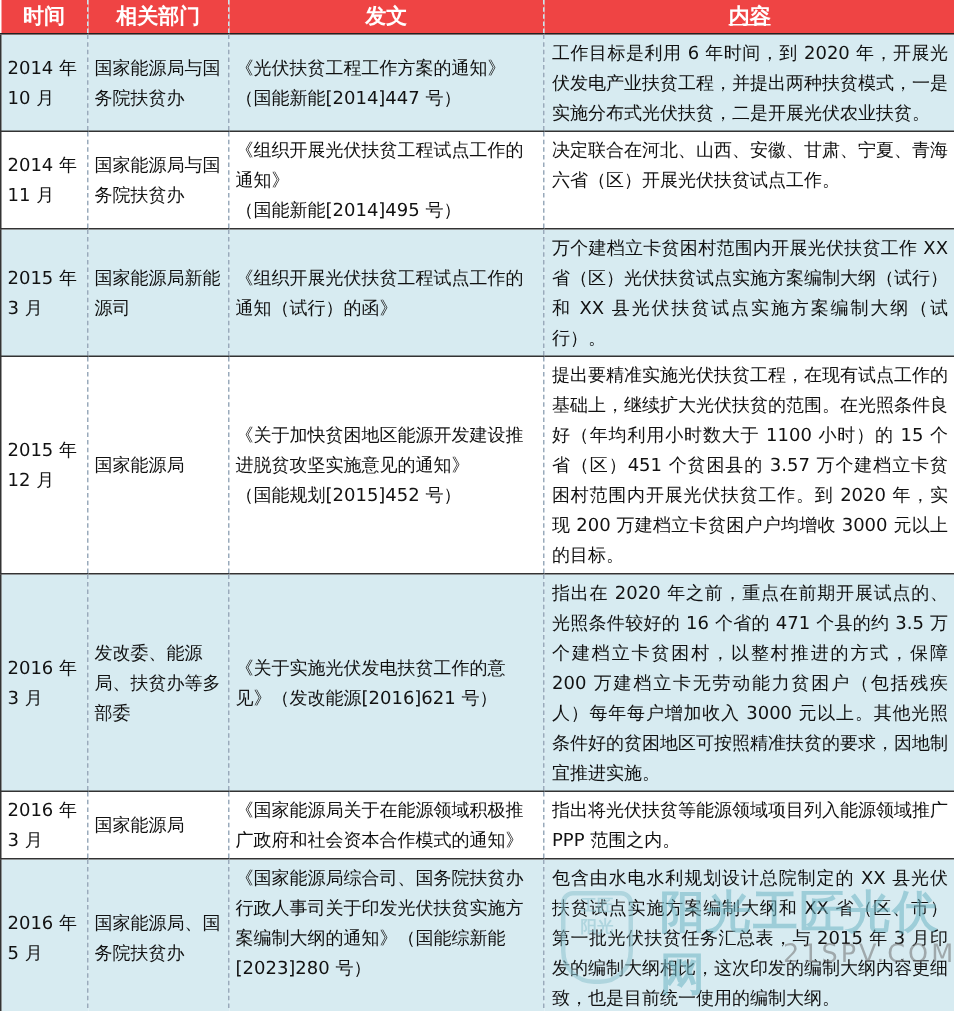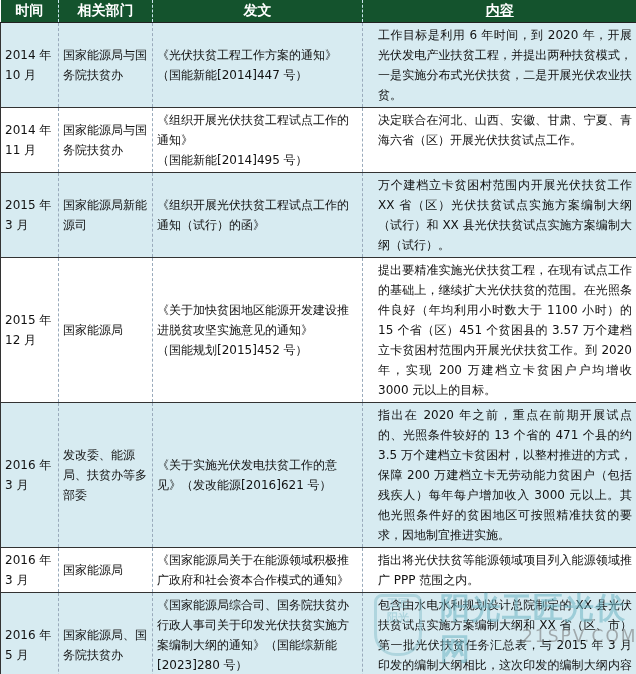--- a/index.html
+++ b/index.html
@@ -4,33 +4,33 @@
 <style>
   html, body { margin: 0; padding: 0; background: #ffffff; }
   body { width: 636px; height: 674px; overflow: hidden; position: relative;
          font-family: "DejaVu Sans", "Liberation Sans", sans-serif; }
   table.policy { border-collapse: collapse; width: 636px; table-layout: fixed;
                  font-size: 12px; color: #111; }
   table.policy col.c-time { width: 58px; }
   table.policy col.c-dept { width: 94px; }
   table.policy col.c-doc { width: 210px; }
   table.policy col.c-content { width: 274px; }
-  table.policy th { background: #14532d; color: #ffffff; font-size: 14px; font-weight: bold;
+  table.policy th { background: #ef4444; color: #ffffff; font-size: 14px; font-weight: bold;
                     height: 22px; padding: 0; border-right: 1px dashed #c9e6ee;
                     border-bottom: 1px solid #222; }
   table.policy th:last-child { border-right: none; text-decoration: underline; }
   table.policy td { border-top: 1px solid #333; border-bottom: 1px solid #333;
                     border-left: 1px dashed #9ab; padding: 2px 4px; vertical-align: middle;
                     line-height: 20px; }
   table.policy td:first-child { border-left: 1px solid #333; }
   table.policy td:last-child { border-right: 1px solid #333; }
   table.policy td.time { font-weight: normal; font-size: 12px; }
   table.policy td.dept { text-align: left; }
   table.policy td.doc { }
-  table.policy td.content { text-align: justify; padding-left: 15px; padding-right: 4px; }
+  table.policy td.content { text-align: justify; padding-left: 5px; padding-right: 4px; }
   tr.shaded td { background: #d7ebf1; }
   tr.plain td { background: #ffffff; }
   .line { display: block; }
   .watermark { position: absolute; left: 362px; top: 594px; width: 274px; height: 70px;
                pointer-events: none; opacity: 0.55; }
   .wm-logo { position: absolute; left: 12px; top: 0px; width: 48px; height: 62px;
              border: 3px solid #8fc4cf; border-radius: 8px 8px 22px 22px; color: #8fc4cf;
              font-size: 11px; font-weight: bold; text-align: center; line-height: 14px;
              box-sizing: border-box; }
   .wm-title { position: absolute; left: 78px; top: -6px; font-size: 30px; font-weight: bold;
@@ -110,21 +110,21 @@
 
     <tr class="shaded" style="height:124px;">
       <td class="time">
         <span class="line">2016 年</span>
         <span class="line">3 月</span>
       </td>
       <td class="dept">发改委、能源局、扶贫办等多部委</td>
       <td class="doc">
         <span class="line">《关于实施光伏发电扶贫工作的意见》（发改能源[2016]621 号）</span>
       </td>
-      <td class="content">指出在 2020 年之前，重点在前期开展试点的、光照条件较好的 13 个省的 471 个县的约 3.5 万个建档立卡贫困村，以整村推进的方式，保障 200 万建档立卡无劳动能力贫困户（包括残疾人）每年每户增加收入 3000 元以上。其他光照条件好的贫困地区可按照精准扶贫的要求，因地制宜推进实施。</td>
+      <td class="content">指出在 2020 年之前，重点在前期开展试点的、光照条件较好的 16 个省的 471 个县的约 3.5 万个建档立卡贫困村，以整村推进的方式，保障 200 万建档立卡无劳动能力贫困户（包括残疾人）每年每户增加收入 3000 元以上。其他光照条件好的贫困地区可按照精准扶贫的要求，因地制宜推进实施。</td>
     </tr>
 
     <tr class="plain" style="height:44px;">
       <td class="time">
         <span class="line">2016 年</span>
         <span class="line">3 月</span>
       </td>
       <td class="dept">国家能源局</td>
       <td class="doc">
         <span class="line">《国家能源局关于在能源领域积极推广政府和社会资本合作模式的通知》</span>

